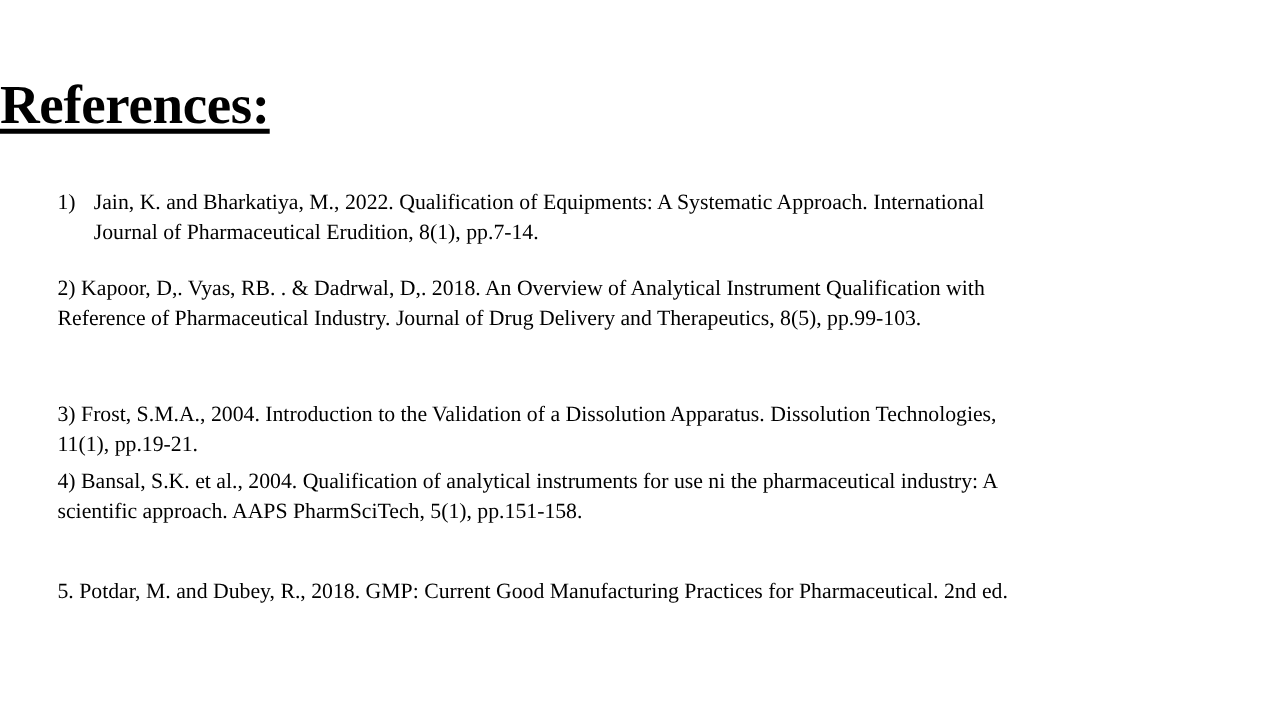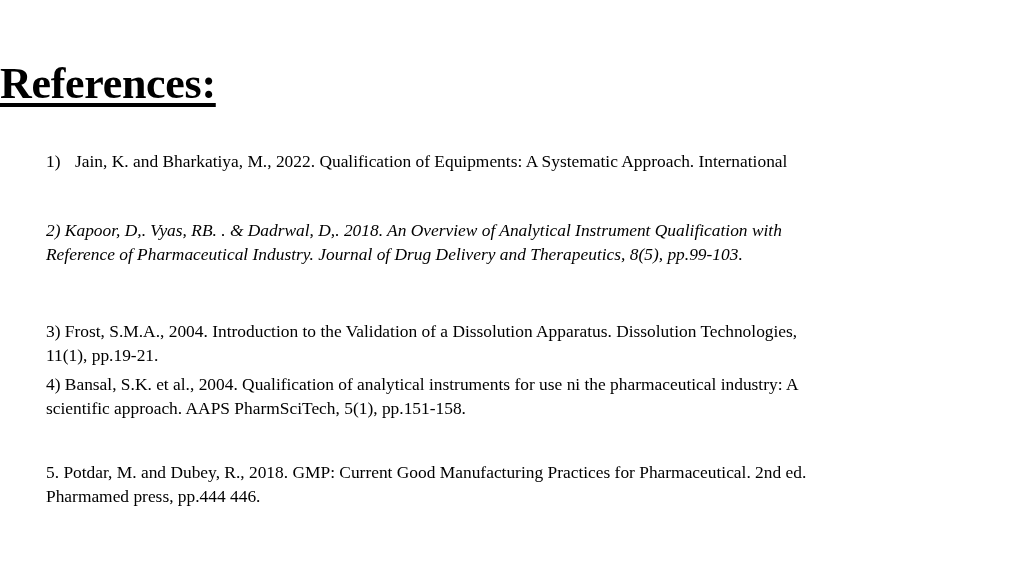--- a/index.html
+++ b/index.html
@@ -44,54 +44,54 @@
     }
     .ref-1 .num {
       position: absolute;
       left: 0;
       top: 0;
     }
     .ref-1 .body {
       display: block;
       padding-left: 29px;
     }
-    .ref-2 { top: 219px; font-style: italic; }
+    .ref-2 { top: 219px; }
     .ref-3 { top: 288px; margin-top: 32px; }
     .ref-4 { top: 373px; }
     .ref-5 { top: 417px; margin-top: 44px; }
     .line {
       display: block;
       white-space: nowrap;
     }
   </style>
 </head>
 <body>
 
 <h1 class="slide-title">
   <span>References:</span>
 </h1>
 
 <div class="ref ref-1">
   <span class="num">1)</span>
   <span class="body">
     <span class="line">Jain, K. and Bharkatiya, M., 2022. Qualification of Equipments: A Systematic Approach. International</span>
+    <span class="line">Journal of Pharmaceutical Erudition, 8(1), pp.7-14.</span>
   </span>
 </div>
 
 <div class="ref ref-2">
   <span class="line">2) Kapoor, D,. Vyas, RB. . &amp; Dadrwal, D,. 2018. An Overview of Analytical Instrument Qualification with</span>
   <span class="line">Reference of Pharmaceutical Industry. Journal of Drug Delivery and Therapeutics, 8(5), pp.99-103.</span>
 </div>
 
 <div class="ref ref-3">
   <span class="line">3) Frost, S.M.A., 2004. Introduction to the Validation of a Dissolution Apparatus. Dissolution Technologies,</span>
   <span class="line">11(1), pp.19-21.</span>
 </div>
 
 <div class="ref ref-4">
   <span class="line">4) Bansal, S.K. et al., 2004. Qualification of analytical instruments for use ni the pharmaceutical industry: A</span>
   <span class="line">scientific approach. AAPS PharmSciTech, 5(1), pp.151-158.</span>
 </div>
 
 <div class="ref ref-5">
   <span class="line">5. Potdar, M. and Dubey, R., 2018. GMP: Current Good Manufacturing Practices for Pharmaceutical. 2nd ed.</span>
-  <span class="line">Pharmamed press, pp.444 446.</span>
 </div>
 
 </body></html>

